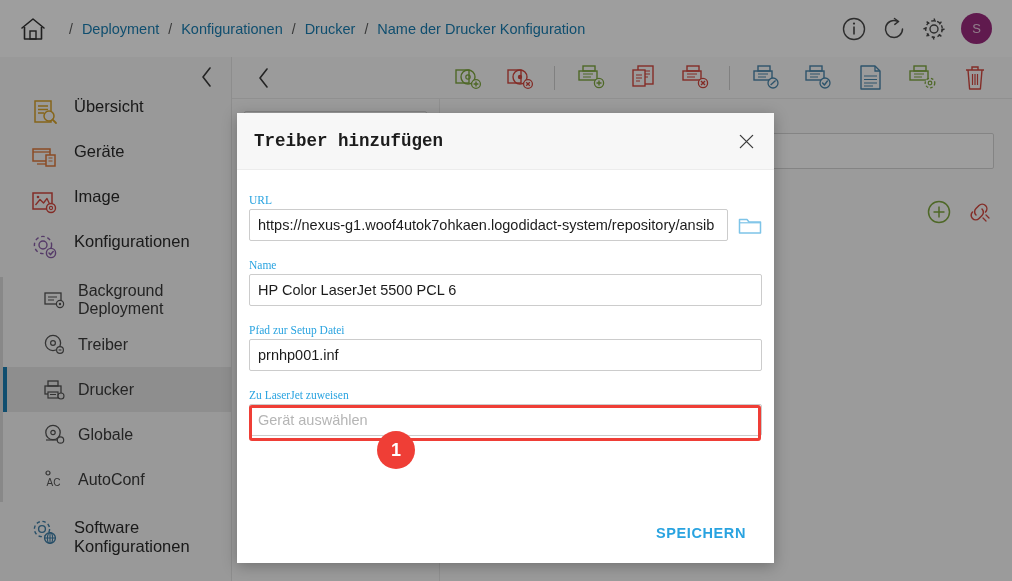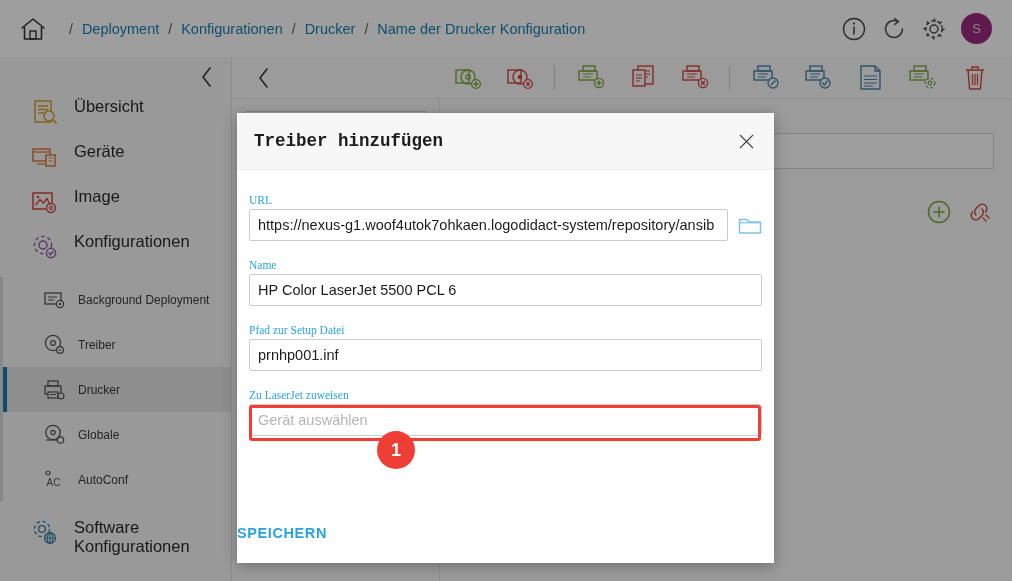--- a/index.html
+++ b/index.html
@@ -65,21 +65,21 @@
     margin-left: 16px;
   }
   .nav-item .ni-icon { width: 30px; height: 30px; flex: none; margin-right: 14px; }
   .nav-item .ni-label { font-size: 16.5px; color: #2b2b2b; }
   .nav-sub {
     display: flex; align-items: center;
     height: 45px; padding-left: 40px;
     cursor: pointer; position: relative;
   }
   .nav-sub .ni-icon { width: 23px; height: 23px; flex: none; margin-right: 12px; }
-  .nav-sub .ni-label { font-size: 12px; color: #3a3a3a; }
+  .nav-sub .ni-label { font-size: 16px; color: #3a3a3a; }
   .nav-sub.active { background: #e6e6e6; }
   .nav-sub.active::before {
     content: ""; position: absolute; left: 0; top: 0;
     width: 4px; height: 100%; background: #1a7fb3;
   }
   .sub-group { border-left: 3px solid #dcdcdc; margin-left: 0; }
 
   
   .content {
     position: absolute; left: 232px; top: 57px;
@@ -173,21 +173,21 @@
     pointer-events: none;
   }
   .anno-badge {
     position: absolute; left: 128px; top: 42px;
     width: 38px; height: 38px; border-radius: 50%;
     background: #ef3e36; color: #fff;
     font-size: 18px; font-weight: bold;
     display: flex; align-items: center; justify-content: center;
   }
   .modal-foot {
-    height: 60px; display: flex; align-items: center; justify-content: flex-start;
+    height: 60px; display: flex; align-items: center; justify-content: flex-end;
     padding-right: 28px;
   }
   .save-btn {
     background: none; border: none; cursor: pointer;
     color: #29a3e0; font-size: 14.5px; font-weight: bold;
     letter-spacing: 0.6px;
     font-family: "Liberation Sans", sans-serif;
   }
 </style>
 </head>

